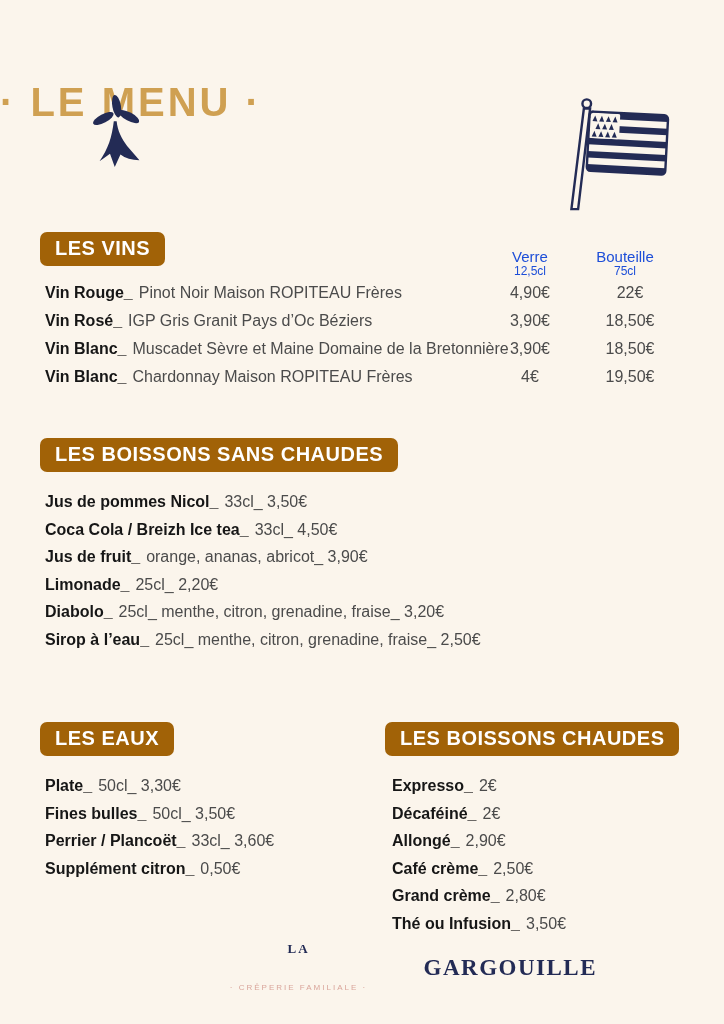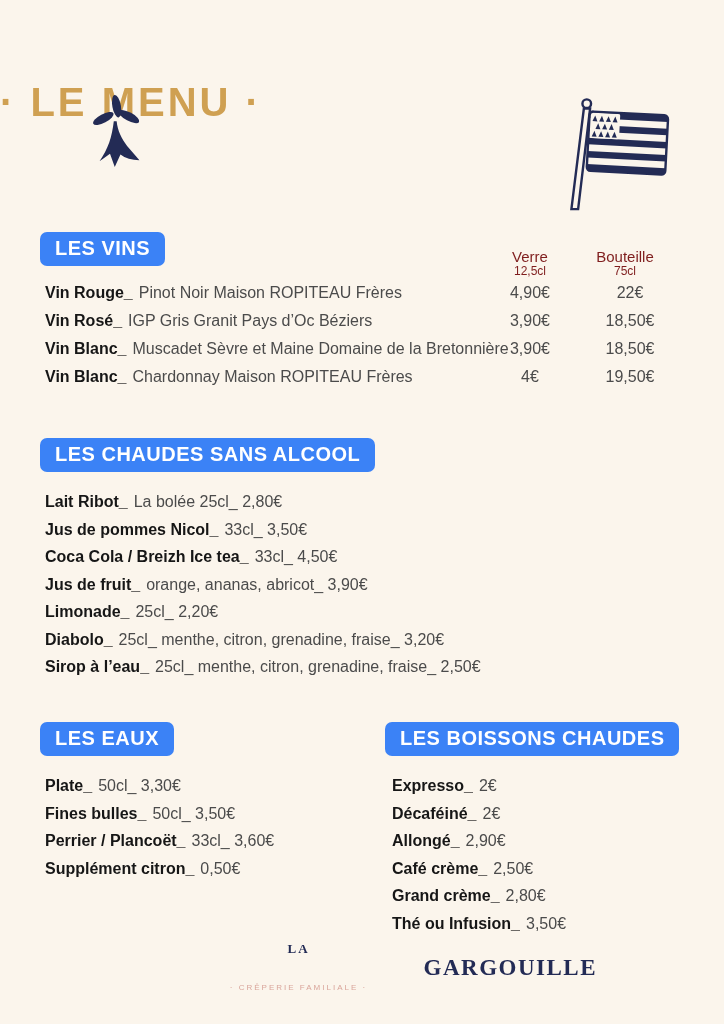--- a/index.html
+++ b/index.html
@@ -17,28 +17,28 @@
     position:absolute; top:80px; left:0; width:724px;
     text-align:left; font-size:40px; font-weight:bold;
     letter-spacing:3px; color:#CFA052;
   }
   .ermine { position:absolute; left:72px; top:90px; }
   .flag   { position:absolute; left:558px; top:92px; }
 
   
   .chip {
     position:absolute;
-    background:#3b82f6; color:#ffffff;
+    background:#a16207; color:#ffffff;
     font-weight:bold; font-size:20px; letter-spacing:0.5px;
     padding:5px 15px 6px 15px; border-radius:7px;
     white-space:nowrap;
   }
 
   
-  .col-head { position:absolute; text-align:center; color:#7f1d1d; line-height:1.15; }
+  .col-head { position:absolute; text-align:center; color:#1d4ed8; line-height:1.15; }
   .col-head .lbl { font-size:15px; }
   .col-head .sub { font-size:12px; }
   .wine-rows { position:absolute; left:0; top:284px; width:724px; }
   .wine-row  { display:flex; align-items:baseline; height:28px; padding-left:45px; }
   .wine-name { width:440px; white-space:nowrap; }
   .wine-verre{ width:90px;  text-align:center; font-size:16px; color:#4b4b4b; }
   .wine-bout { width:110px; text-align:center; font-size:16px; color:#4b4b4b; }
 
   .b { font-weight:bold; color:#161616; font-size:16px; margin-right:6px; }
   .r { color:#4b4b4b; font-size:16px; }
@@ -142,26 +142,23 @@
     </div>
     <div class="wine-row">
       <div class="wine-name">
         <span class="b">Vin Blanc_</span><span class="r">Chardonnay Maison ROPITEAU Frères</span>
       </div>
       <div class="wine-verre">4€</div>
       <div class="wine-bout">19,50€</div>
     </div>
   </div>
 
-  <div class="chip" style="left:40px; top:438px;">LES CHAUDES SANS ALCOOL</div>
+  <div class="chip" style="left:40px; top:438px;">LES BOISSONS SANS CHAUDES</div>
 
   <div class="items sa" style="left:45px; top:493px;">
-    <div class="item">
-      <span class="b">Lait Ribot_</span><span class="r">La bolée 25cl_  2,80€</span>
-    </div>
     <div class="item">
       <span class="b">Jus de pommes Nicol_</span><span class="r">33cl_ 3,50€</span>
     </div>
     <div class="item">
       <span class="b">Coca Cola / Breizh Ice tea_</span><span class="r">33cl_ 4,50€</span>
     </div>
     <div class="item">
       <span class="b">Jus de fruit_</span><span class="r">orange, ananas, abricot_  3,90€</span>
     </div>
     <div class="item">

